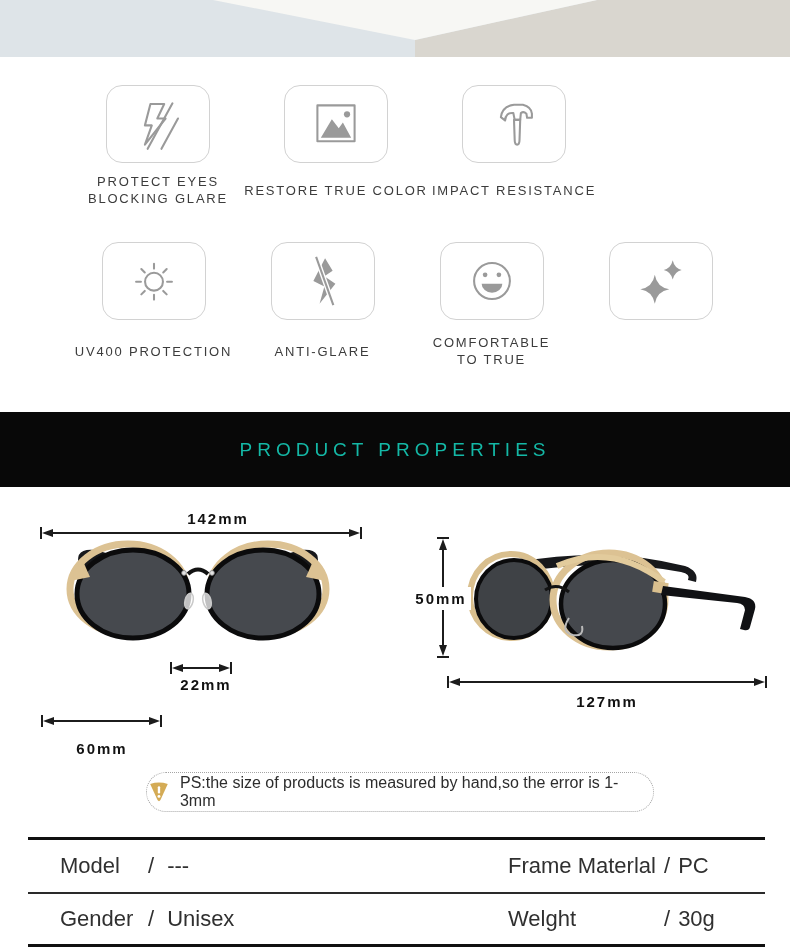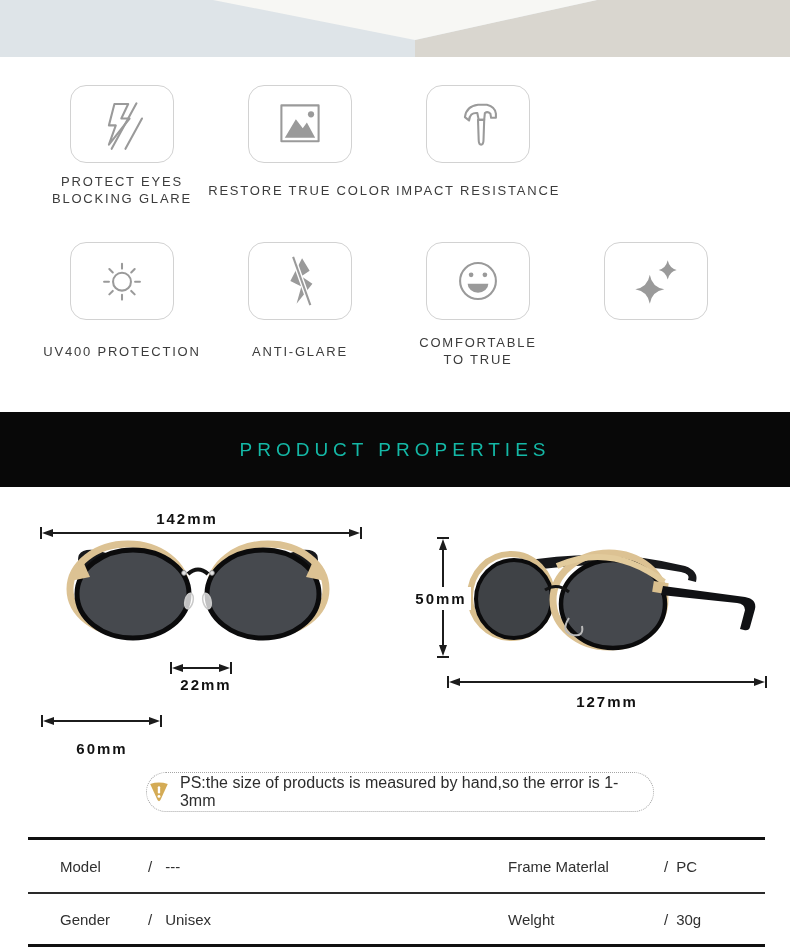--- a/index.html
+++ b/index.html
@@ -8,21 +8,21 @@
 
   
   .hero{position:relative;height:57px;background:#dee4e8;overflow:hidden;}
   .hero .face-right{position:absolute;inset:0;background:#d9d6cf;
     clip-path:polygon(415px 40px,597px 0,790px 0,790px 57px,415px 57px);}
   .hero .face-top{position:absolute;inset:0;background:#f7f7f4;
     clip-path:polygon(213px 0,597px 0,415px 40px);}
 
   
   .features{height:355px;box-sizing:border-box;padding-top:28px;background:#fff;}
-  .feat-row{display:flex;padding:0 45px 0 33px;}
+  .feat-row{display:flex;padding:0 45px 0 33px;margin-left:36px;}
   .feat-row.second{margin-top:33px;}
   .feature{width:178px;display:flex;flex-direction:column;align-items:center;}
   .icon-box{width:104px;height:78px;border:1px solid #d2d2d2;border-radius:16px;
     display:flex;align-items:center;justify-content:center;background:#fff;box-sizing:border-box;}
   .feat-label{margin-top:8px;height:38px;display:flex;flex-direction:column;justify-content:center;
     align-items:center;font-size:13px;letter-spacing:1.8px;color:#3c3c3c;line-height:17px;
     text-align:center;white-space:nowrap;}
   .feat-row.second .feat-label{margin-top:12px;}
 
   
@@ -50,21 +50,21 @@
 
   
   .note{position:absolute;left:146px;top:285px;width:508px;height:40px;border:1.5px dotted #a5a5a5;
     border-radius:21px;box-sizing:border-box;display:flex;align-items:center;justify-content:center;
     gap:9px;font-size:16px;color:#2d2d2d;background:#fff;}
 
   
   .spec{height:121px;box-sizing:border-box;padding-top:7px;background:#fff;}
   .tline{height:3px;background:#101010;margin-left:28px;width:737px;}
   .tline.thin{height:1.5px;background:#2a2a2a;}
-  .spec-row{position:relative;height:52px;font-size:15px;color:#303030;}
+  .spec-row{position:relative;height:52px;font-size:22px;color:#303030;}
   .spec-row.r2{height:50px;}
   .spec-row span{white-space:nowrap;}
   .cell{position:absolute;top:50%;transform:translateY(-50%);display:flex;gap:13px;}
   .lbl-l{left:60px;}  .val-l{left:148px;}
   .lbl-r{left:508px;} .val-r{left:664px;gap:8px;}
 
   .gray-ic{stroke:#9a9a9a;fill:none;stroke-width:3;stroke-linejoin:round;stroke-linecap:round;}
 </style>
 </head>
 <body>
@@ -185,21 +185,21 @@
       </div>
     </div>
   </div>
 
   <div class="banner">
     <div class="banner-title">PRODUCT PROPERTIES</div>
   </div>
 
   <div class="props">
 
-    <div class="mlabel" style="left:127px;top:23px;width:120px;text-align:center;">142mm</div>
+    <div class="mlabel" style="left:158px;top:23px;width:120px;text-align:center;">142mm</div>
     <div class="harrow" style="left:40px;top:40px;width:322px;">
       <i class="tick"></i>
         <i class="ah l"></i>
         <span class="shaft"></span>
         <i class="ah r"></i>
         <i class="tick"></i>
     </div>
 
     <svg class="photo" style="left:62px;top:52px;" width="272" height="108" viewBox="0 0 272 108">
       <path d="M18 30 Q10 8 34 11 L44 14 L36 32 Z" fill="#17181b"></path>

